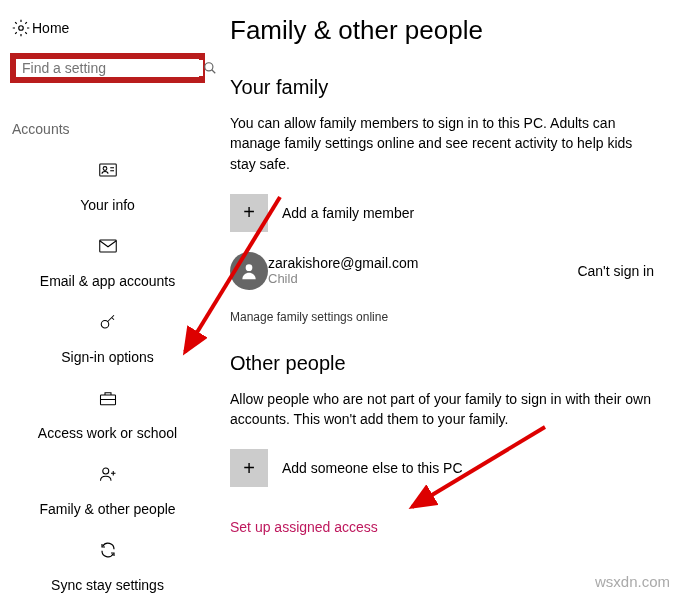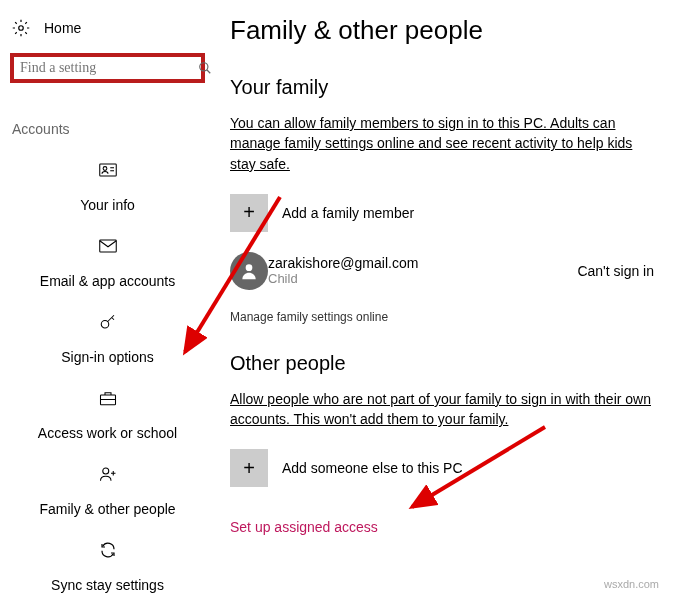--- a/index.html
+++ b/index.html
@@ -15,32 +15,31 @@
     }
     .container { display: flex; height: 100%; }
     .sidebar {
       width: 215px;
       padding: 15px 10px 0 10px;
       flex-shrink: 0;
     }
     .home-row {
       display: flex;
       align-items: center;
-      gap: 14px;
+      gap: 2px;
       padding: 4px 2px 10px 2px;
     }
     .home-row span.label { font-size: 14px; }
     .search-box {
       display: flex;
       align-items: center;
-      border: 4px solid #b91c1c;
+      border: 6px solid #b91c1c;
       height: 30px;
       margin-top: 6px;
       padding: 0 6px;
-      font-family: Liberation Serif, serif;
     }
     .search-box input {
       border: none;
       outline: none;
       flex: 1;
       font-size: 14px;
       font-family: inherit;
       color: #666;
     }
     .section-label {
@@ -71,21 +70,20 @@
     }
     .sub-title {
       font-size: 20px;
       font-weight: 400;
       margin-bottom: 14px;
     }
     .desc {
       font-size: 14px;
       line-height: 1.45;
       margin-bottom: 20px;
-      text-decoration: underline;
     }
     .add-row {
       display: flex;
       align-items: center;
       gap: 14px;
       margin-bottom: 20px;
     }
     .plus-btn {
       width: 38px;
       height: 38px;
@@ -129,22 +127,22 @@
       cursor: pointer;
     }
     svg { display: block; }
     .arrow {
       position: absolute;
       pointer-events: none;
     }
     .watermark {
       position: absolute;
       bottom: 6px;
-      right: 19px;
-      font-size: 11px;
+      right: 8px;
+      font-size: 15px;
       color: #aaa;
       margin-left: 33px;
     }
   </style>
 </head>
 <body>
 
 <div class="container">
   <div class="sidebar">
     <div class="home-row">

